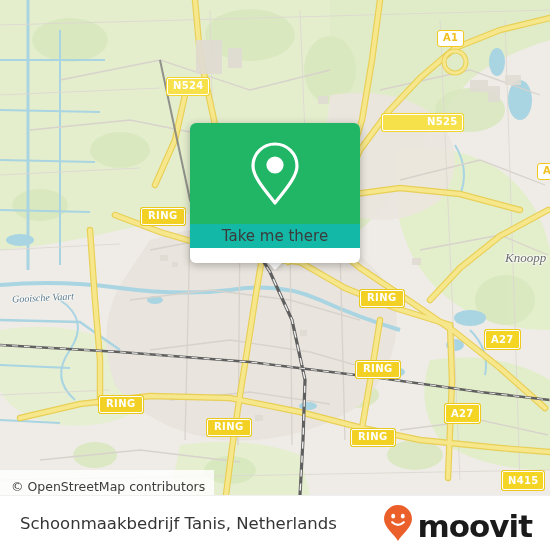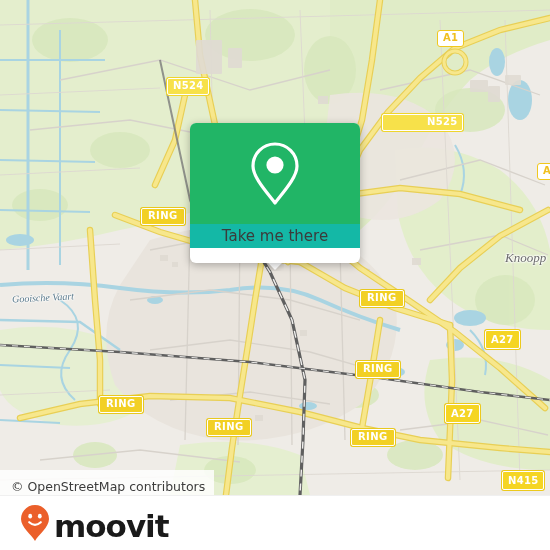--- a/index.html
+++ b/index.html
@@ -313,20 +313,21 @@
         <path d="M28 4 C15.8 4 6 13.8 6 26 C6 37.5 20 52.5 28 63 C36 52.5 50 37.5 50 26 C50 13.8 40.2 4 28 4 Z" fill="none" stroke="#ffffff" stroke-width="3.2" stroke-linejoin="round"></path>
         <circle cx="28" cy="25" r="8.6" fill="#ffffff"></circle>
       </svg>
     </div>
     <div id="card-bottom">
       <span class="label">Take me there</span>
     </div>
   </div>
 
   <div id="footer">
+    <div id="footer-title">Schoonmaakbedrijf Tanis, Netherlands</div>
     <div id="brand">
       <svg width="30" height="38" viewBox="0 0 30 38">
         <path d="M15 1 C7.3 1 1 7.3 1 15 C1 23.5 11.5 30.5 15 37 C18.5 30.5 29 23.5 29 15 C29 7.3 22.7 1 15 1 Z" fill="#eb5f2a"></path>
         <ellipse cx="10.2" cy="12.2" rx="1.9" ry="2.4" fill="#ffffff"></ellipse>
         <ellipse cx="19.8" cy="12.2" rx="1.9" ry="2.4" fill="#ffffff"></ellipse>
         <path d="M9.2 18.2 Q15 23.4 20.8 18.2" fill="none" stroke="#ffffff" stroke-width="2.1" stroke-linecap="round"></path>
       </svg>
       <span id="brand-word">moovit</span>
     </div>
   </div>

